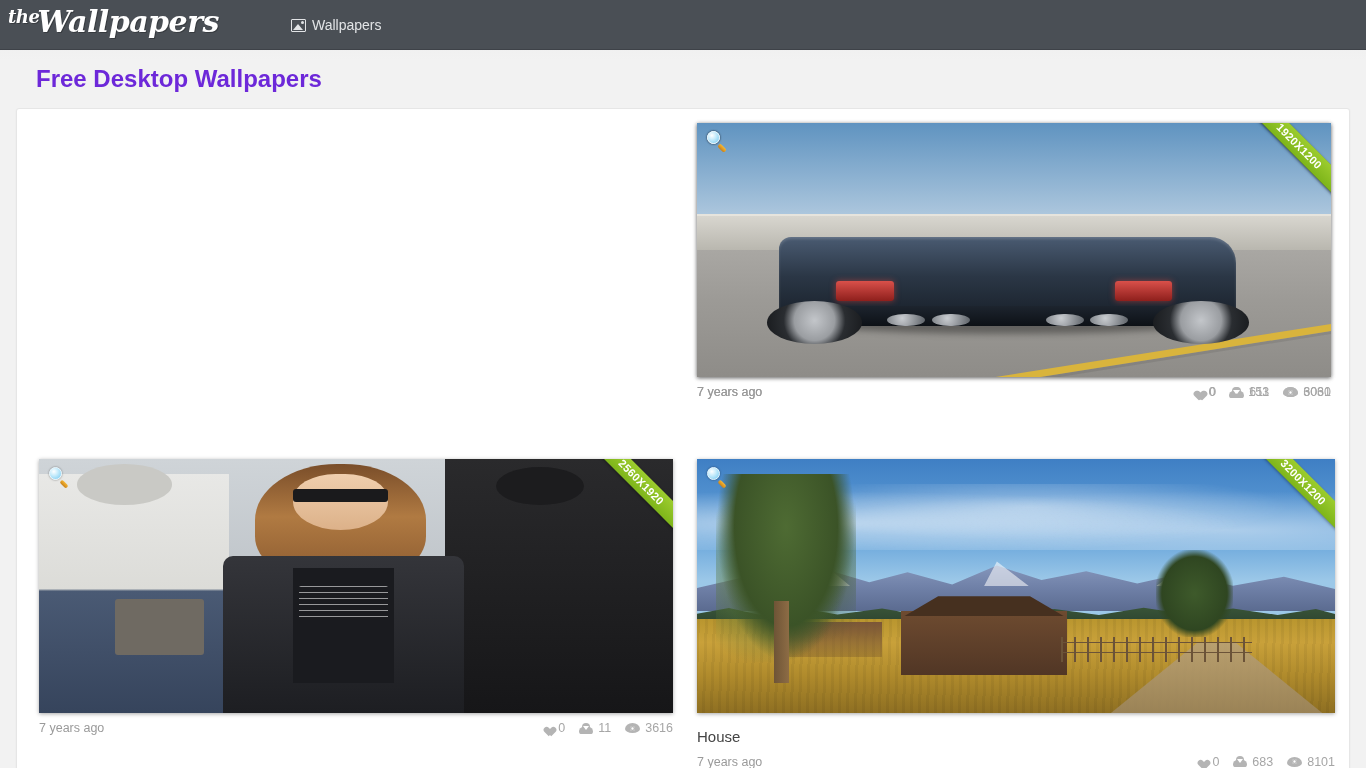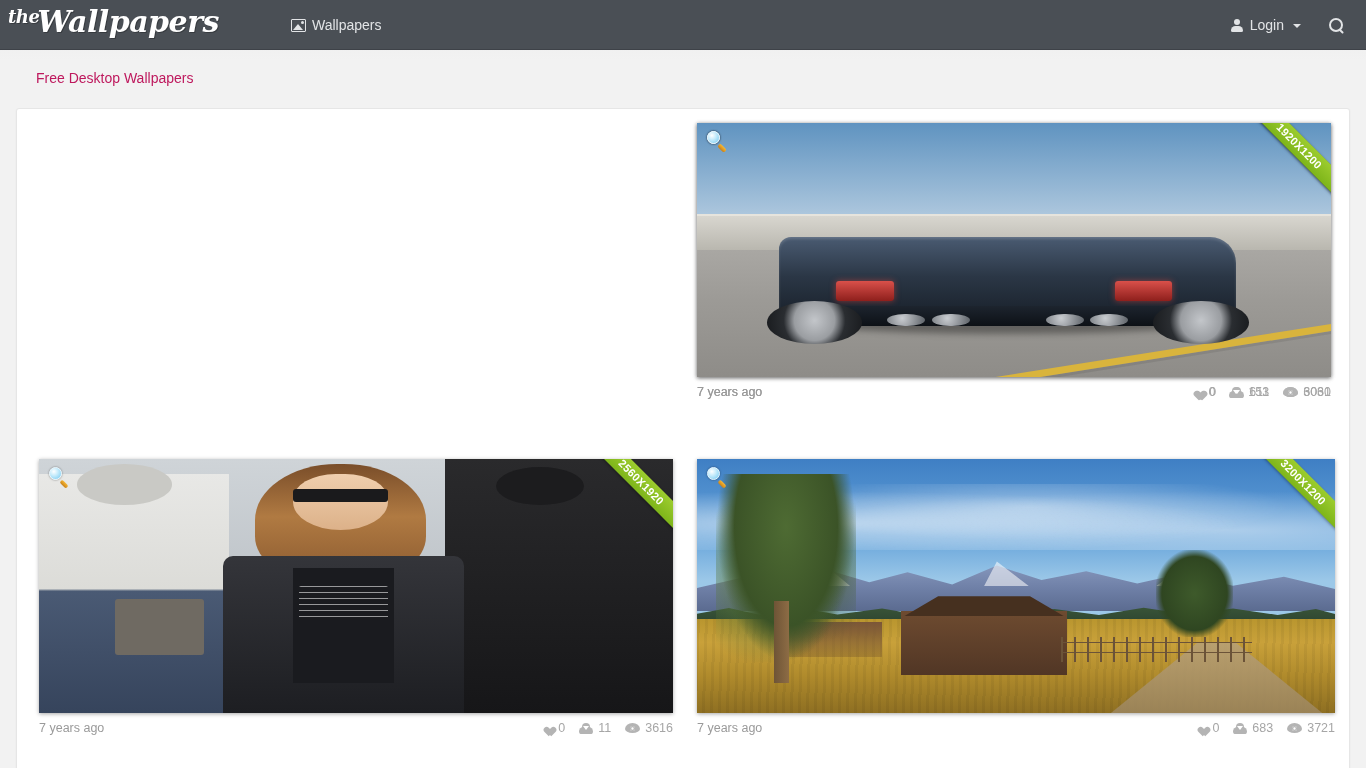--- a/index.html
+++ b/index.html
@@ -179,23 +179,23 @@
   }
 
   
   .page-head {
     height: 58px;
     display: flex;
     align-items: center;
     padding-left: 36px;
   }
   .page-title {
-    font-size: 14px;
-    font-weight: normal;
-    color: #be185d;
+    font-size: 24px;
+    font-weight: bold;
+    color: #6d28d9;
     line-height: 1.1;
   }
 
   
   .panel {
     margin: 0 16px;
     background: #ffffff;
     border: 1px solid #e6e6e6;
     border-radius: 3px;
     box-shadow: 0 1px 2px rgba(0,0,0,0.05);
@@ -609,30 +609,20 @@
 
   <ul class="nav-links">
     <li>
       <a class="nav-link" href="#">
         <span class="nav-ico ico-picture"></span>
         <span>Wallpapers</span>
       </a>
     </li>
   </ul>
 
-  <div class="nav-right">
-    <a class="nav-link" href="#">
-      <span class="nav-ico ico-user"></span>
-      <span>Login</span>
-      <span class="caret"></span>
-    </a>
-    <button class="search-btn">
-      <span class="ico-search"></span>
-    </button>
-  </div>
 </div>
 
 <div class="page-head">
   <h1 class="page-title">Free Desktop Wallpapers</h1>
 </div>
 
 <div class="panel">
   <div class="grid">
 
     <div class="cell blank"></div>
@@ -800,37 +790,38 @@
             <div class="tree-big"></div>
             <div class="trunk"></div>
           </div>
           <span class="zoom-badge">
             <span class="lens"></span>
               <span class="handle"></span>
           </span>
           <span class="ribbon">3200X1200</span>
         </div>
       </a>
+      <a class="item-title" href="#">House</a>
       <div class="meta-row">
         <span class="meta-age">7 years ago</span>
         <span class="meta-stats">
           <span class="stat">
             <span class="sico sico-heart"></span>
             <span>0</span>
           </span>
           <span class="stat">
             <span class="sico sico-cloud">
               <span class="c-body"></span>
                 <span class="c-bump"></span>
                 <span class="c-arrow"></span>
             </span>
             <span>683</span>
           </span>
           <span class="stat">
             <span class="sico sico-eye"></span>
-            <span>3721</span>
+            <span>8101</span>
           </span>
         </span>
       </div>
     </div>
 
   </div>
 </div>
 
 </body></html>

